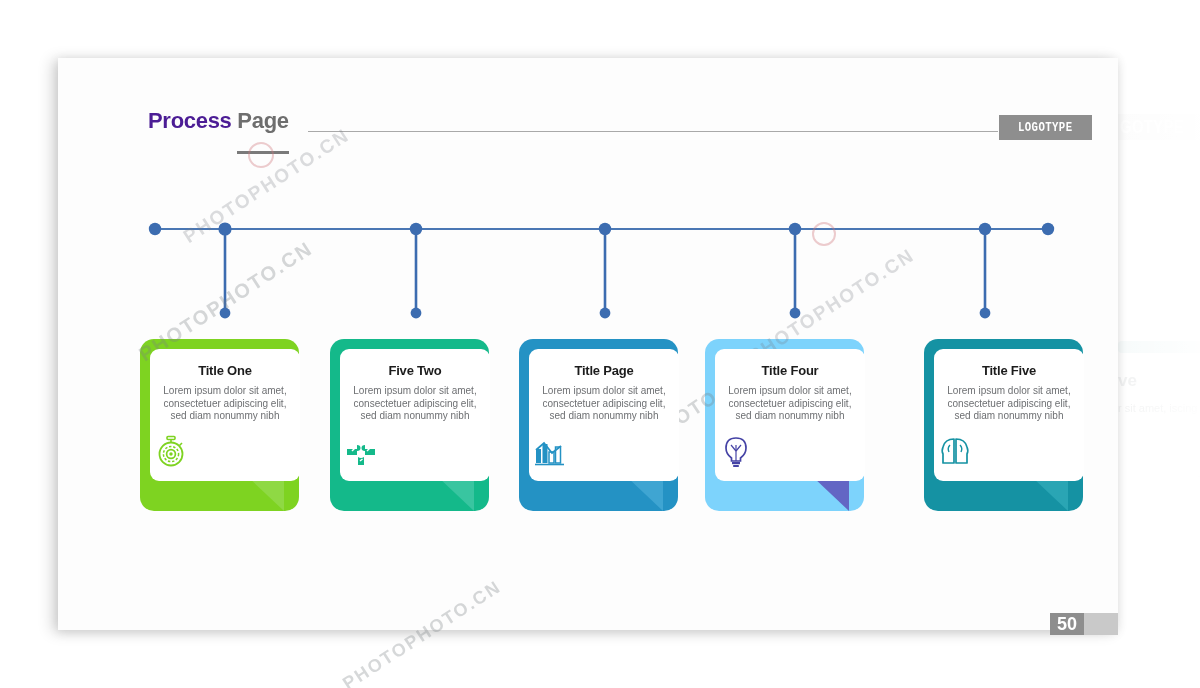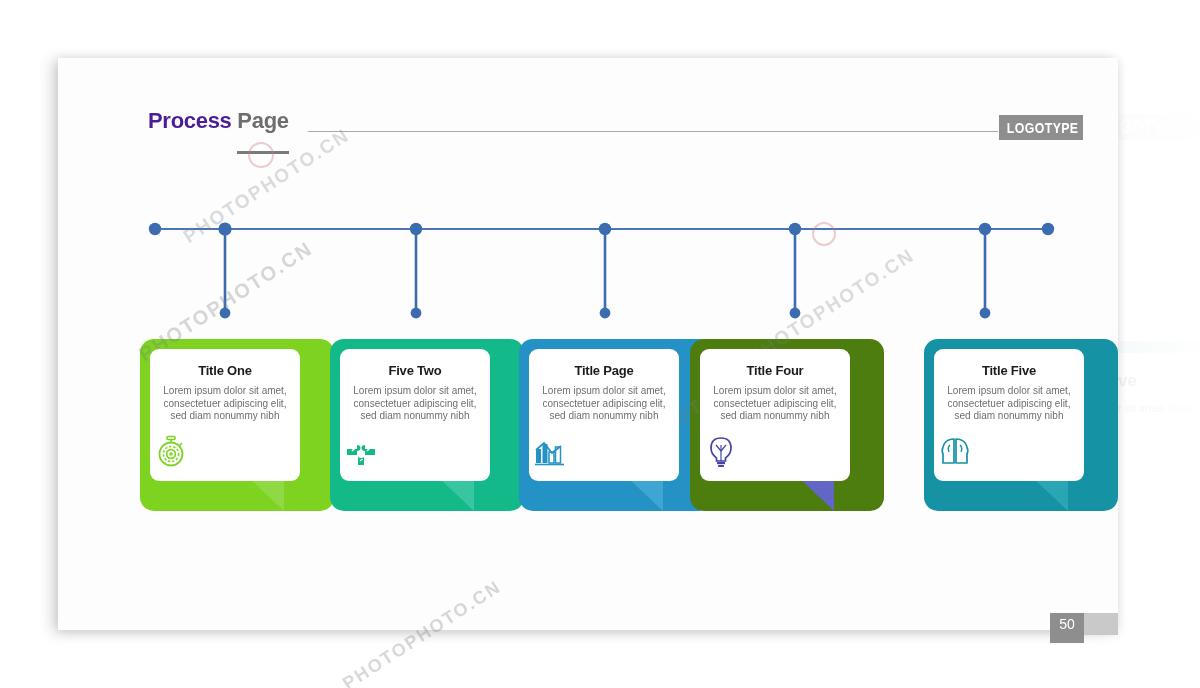--- a/index.html
+++ b/index.html
@@ -57,42 +57,42 @@
   #page-title{
     position:absolute;left:0;top:0;font-size:22px;color:#9b9b9b;letter-spacing:-.3px;
     white-space:nowrap;
   }
   #page-title .t-light{font-weight:bold;color:#4c1d95;}
   #page-title .t-strong{font-weight:bold;color:#6e6e6e;border-bottom:3px solid #7a7a7a;padding-bottom:18px;}
   #header-rule{
     position:absolute;left:160px;top:23px;width:690px;height:1px;background:#a9a9a9;
   }
   #logotype{
-    position:absolute;left:851px;top:7px;width:84px;height:25px;background:#8e8e8e;
-    color:#ffffff;text-align:center;line-height:25px;font-size:15px;font-weight:bold;
-    letter-spacing:.5px;font-family:Liberation Sans, sans-serif;
+    position:absolute;left:851px;top:7px;width:93px;height:25px;background:#8e8e8e;
+    color:#ffffff;text-align:center;line-height:25px;font-size:13px;font-weight:bold;
+    letter-spacing:.5px;font-family:Liberation Mono, monospace;
   }
   #logotype span{display:inline-block;transform:scaleX(.82);}
 
   
   #timeline{position:absolute;left:0;top:0;width:1060px;height:572px;pointer-events:none;}
 
   
   #page-badge{
-    position:absolute;left:992px;top:555px;width:34px;height:30px;background:#8e8e8e;
-    color:#ffffff;text-align:center;line-height:22px;font-size:14px;font-weight:normal;
+    position:absolute;left:992px;top:555px;width:34px;height:22px;background:#8e8e8e;
+    color:#ffffff;text-align:center;line-height:22px;font-size:18px;font-weight:bold;
   }
   #badge-bar{
     position:absolute;left:1026px;top:555px;width:34px;height:22px;background:#c9c9c9;
   }
 
   
   #cards{position:absolute;left:82px;top:281px;width:940px;height:180px;}
   .card{
-    position:absolute;top:0;width:159px;height:172px;border-radius:14px;padding-left:35px;
+    position:absolute;top:0;width:159px;height:172px;border-radius:14px;
   }
   .card-inner{
     position:absolute;left:10px;top:10px;width:150px;height:132px;
     background:#ffffff;border-radius:9px;z-index:3;
   }
   .card-fold{
     position:absolute;z-index:2;width:0;height:0;
   }
   .card-title{
     position:absolute;left:0;top:14px;width:150px;text-align:center;
@@ -205,21 +205,21 @@
       <svg class="card-icon" viewBox="0 0 34 34">
         <rect x="3" y="14" width="5" height="14" fill="#2492c4"></rect>
         <rect x="9.5" y="9" width="5" height="19" fill="#2492c4"></rect>
         <rect x="16" y="17" width="5" height="11" fill="none" stroke="#2492c4" stroke-width="1.5"></rect>
         <rect x="22.5" y="12" width="5" height="16" fill="none" stroke="#2492c4" stroke-width="1.5"></rect>
         <polyline points="3,15 11,8 19,18 28,11" fill="none" stroke="#2492c4" stroke-width="1.8"></polyline>
         <line x1="2" y1="29.5" x2="31" y2="29.5" stroke="#2492c4" stroke-width="1.6"></line>
       </svg>
     </div>
 
-    <div class="card" style="left: 550px; background: #4d7c0f;">
+    <div class="card" style="left: 565px; background: #7dd3fc;">
       <div class="card-fold" style="left: 72px; top: 104px; border-left: 72px solid transparent; border-top: 68px solid rgb(99, 102, 196);"></div>
       <div class="card-inner">
         <div class="card-title">Title Four</div>
         <div class="card-body">Lorem ipsum dolor sit amet, consectetuer adipiscing elit, sed diam nonummy nibh</div>
       </div>
       <svg class="card-icon" viewBox="0 0 34 34">
         <path d="M17 3 Q27 3 27 13 Q27 19 21.5 23 L21.5 26 L12.5 26 L12.5 23 Q7 19 7 13 Q7 3 17 3 Z" fill="none" stroke="#4543a5" stroke-width="1.7"></path>
         <line x1="17" y1="10" x2="17" y2="26" stroke="#4543a5" stroke-width="1.2"></line>
         <line x1="17" y1="16" x2="12" y2="10" stroke="#4543a5" stroke-width="1.2"></line>
         <line x1="17" y1="16" x2="22" y2="10" stroke="#4543a5" stroke-width="1.2"></line>

